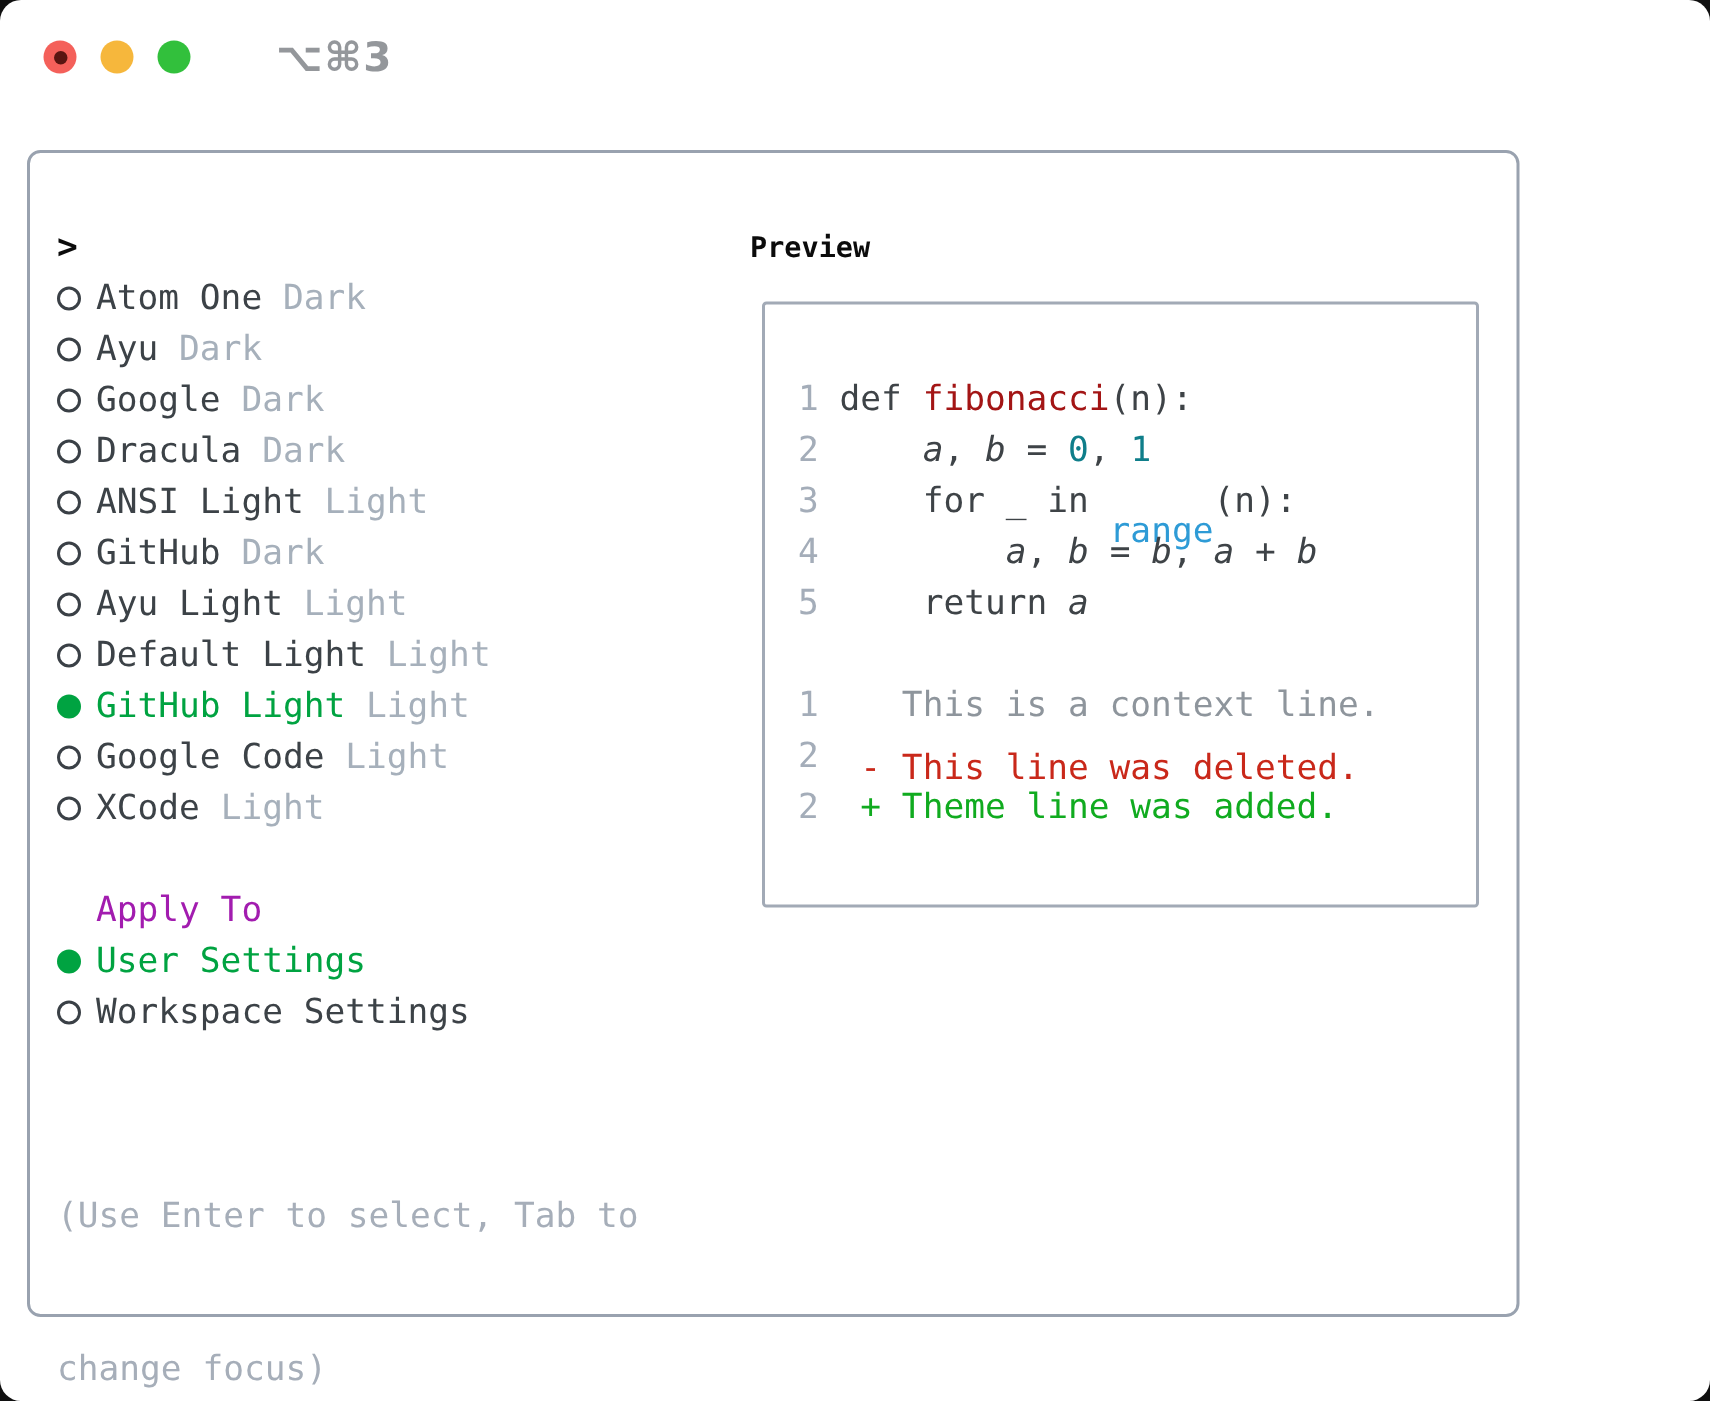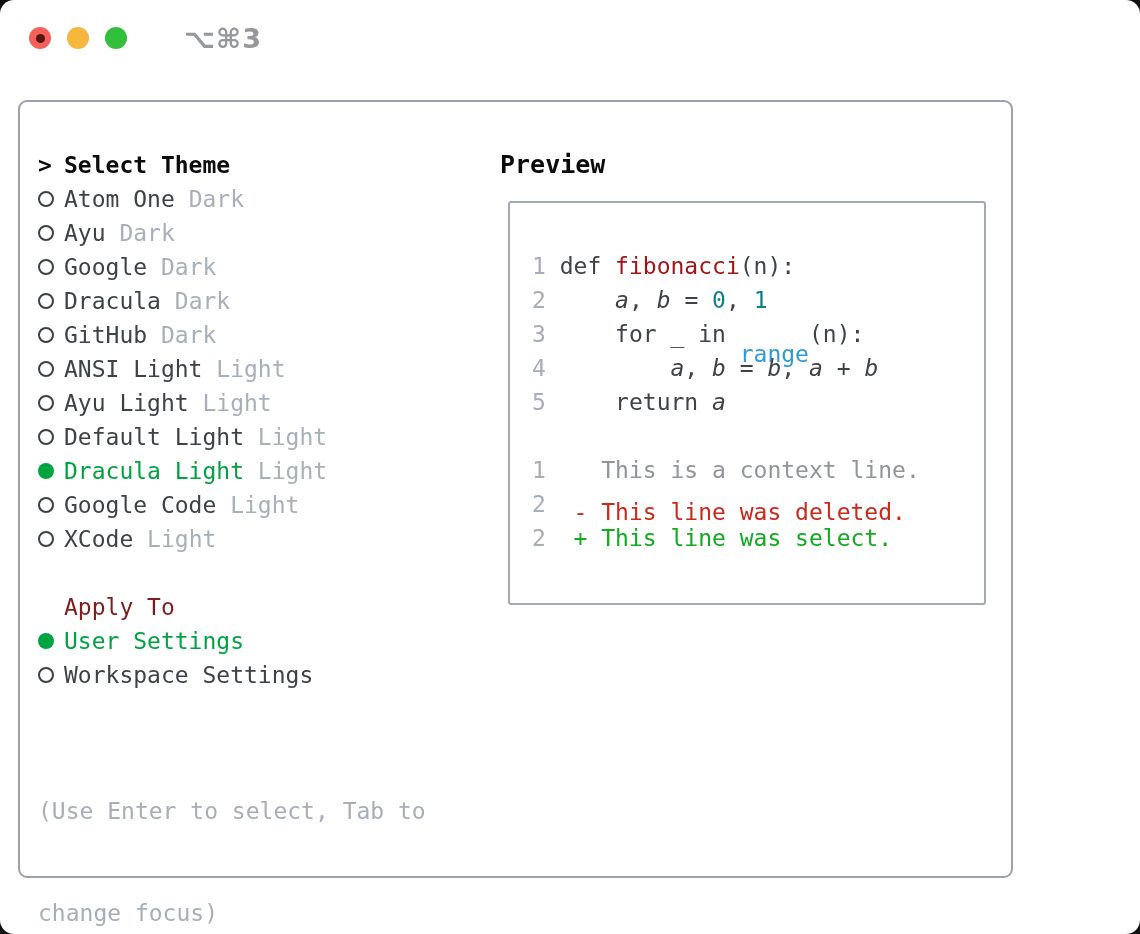--- a/index.html
+++ b/index.html
@@ -41,28 +41,28 @@
   .left-col { position: absolute; left: 18px; top: 46px; font-size: 23px; color: #3c4247; }
   .row { display: flex; align-items: center; height: 34px; white-space: pre; }
   .marker { width: 26px; flex: 0 0 26px; display: flex; align-items: center; }
   .arrow { font-weight: bold; color: #0b0b0b; }
   .dot { width: 16px; height: 16px; border-radius: 50%; border: 2px solid #3a4046; }
   .dot.filled { border: none; background: #00a341; }
   .bold { font-weight: bold; color: #0b0b0b; }
   .label { white-space: pre; }
   .label .name.selected { color: #00a341; }
   .label .badge { color: #a6b0bb; }
-  .apply-title { color: #7f1d1d; }
+  .apply-title { color: #a21caf; }
   .spacer { height: 34px; }
   .hint { line-height: 34px; color: #a6aeb9; white-space: pre; }
   
   .preview-title {
     position: absolute; left: 480px; top: 46px;
     height: 34px; line-height: 34px;
-    font-size: 25px; font-weight: bold; color: #0b0b0b;
+    font-size: 19px; font-weight: bold; color: #0b0b0b;
   }
   .preview-box {
     position: absolute; left: 488px; top: 99px;
     width: 478px; height: 404px;
     border: 2px solid #a2aab6;
     border-radius: 3px;
     background: #ffffff;
   }
   .code-area { position: absolute; left: 22px; top: 46px; font-size: 23px; }
   .pline { display: flex; height: 34px; align-items: center; white-space: pre; }
@@ -80,33 +80,32 @@
     <span class="light yellow"></span>
     <span class="light green"></span>
     <span class="shortcut">⌥⌘3</span>
   </div>
 
   <div class="panel">
 
     <div class="left-col">
       <div class="row">
         <span class="marker arrow">&gt;</span>
-        <span class="label bold">Select Theme</span>
       </div>
 
       <div id="theme-list">
           <div class="row"><span class="marker"><span class="dot"></span></span><span class="label"><span class="name">Atom One</span><span class="badge"> Dark</span></span></div>
           <div class="row"><span class="marker"><span class="dot"></span></span><span class="label"><span class="name">Ayu</span><span class="badge"> Dark</span></span></div>
           <div class="row"><span class="marker"><span class="dot"></span></span><span class="label"><span class="name">Google</span><span class="badge"> Dark</span></span></div>
           <div class="row"><span class="marker"><span class="dot"></span></span><span class="label"><span class="name">Dracula</span><span class="badge"> Dark</span></span></div>
+          <div class="row"><span class="marker"><span class="dot"></span></span><span class="label"><span class="name">ANSI Light</span><span class="badge"> Light</span></span></div>
           <div class="row"><span class="marker"><span class="dot"></span></span><span class="label"><span class="name">GitHub</span><span class="badge"> Dark</span></span></div>
-          <div class="row"><span class="marker"><span class="dot"></span></span><span class="label"><span class="name">ANSI Light</span><span class="badge"> Light</span></span></div>
           <div class="row"><span class="marker"><span class="dot"></span></span><span class="label"><span class="name">Ayu Light</span><span class="badge"> Light</span></span></div>
           <div class="row"><span class="marker"><span class="dot"></span></span><span class="label"><span class="name">Default Light</span><span class="badge"> Light</span></span></div>
-          <div class="row"><span class="marker"><span class="dot filled"></span></span><span class="label"><span class="name selected">Dracula Light</span><span class="badge"> Light</span></span></div>
+          <div class="row"><span class="marker"><span class="dot filled"></span></span><span class="label"><span class="name selected">GitHub Light</span><span class="badge"> Light</span></span></div>
           <div class="row"><span class="marker"><span class="dot"></span></span><span class="label"><span class="name">Google Code</span><span class="badge"> Light</span></span></div>
           <div class="row"><span class="marker"><span class="dot"></span></span><span class="label"><span class="name">XCode</span><span class="badge"> Light</span></span></div>
         </div>
 
       <div class="spacer"></div>
 
       <div class="row">
         <span class="marker"></span>
         <span class="label apply-title">Apply To</span>
       </div>
@@ -132,19 +131,19 @@
             <div class="pline"><span class="ln">1</span><span style="color: rgb(62, 67, 71);"> def </span><span style="color: rgb(163, 21, 21);">fibonacci</span><span style="color: rgb(62, 67, 71);">(n):</span></div>
             <div class="pline"><span class="ln">2</span><span style="color: rgb(62, 67, 71);">     </span><span style="color: rgb(62, 67, 71); font-style: italic;">a</span><span style="color: rgb(62, 67, 71);">, </span><span style="color: rgb(62, 67, 71); font-style: italic;">b</span><span style="color: rgb(62, 67, 71);"> = </span><span style="color: rgb(15, 126, 138);">0</span><span style="color: rgb(62, 67, 71);">, </span><span style="color: rgb(15, 126, 138);">1</span></div>
             <div class="pline"><span class="ln">3</span><span style="color: rgb(62, 67, 71);">     for _ in </span><span style="color: rgb(46, 155, 214); margin-top: 40px;">range</span><span style="color: rgb(62, 67, 71);">(n):</span></div>
             <div class="pline"><span class="ln">4</span><span style="color: rgb(62, 67, 71);">         </span><span style="color: rgb(62, 67, 71); font-style: italic;">a</span><span style="color: rgb(62, 67, 71);">, </span><span style="color: rgb(62, 67, 71); font-style: italic;">b</span><span style="color: rgb(62, 67, 71);"> = </span><span style="color: rgb(62, 67, 71); font-style: italic;">b</span><span style="color: rgb(62, 67, 71);">, </span><span style="color: rgb(62, 67, 71); font-style: italic;">a</span><span style="color: rgb(62, 67, 71);"> + </span><span style="color: rgb(62, 67, 71); font-style: italic;">b</span></div>
             <div class="pline"><span class="ln">5</span><span style="color: rgb(62, 67, 71);">     return </span><span style="color: rgb(62, 67, 71); font-style: italic;">a</span></div>
           </div>
         <div class="spacer"></div>
         <div id="diff-block">
             <div class="pline"><span class="ln">1</span><span style="color: rgb(142, 149, 156);">    This is a context line.</span></div>
             <div class="pline"><span class="ln">2</span><span style="color: rgb(201, 40, 26); margin-top: 15px;">  - This line was deleted.</span></div>
-            <div class="pline"><span class="ln">2</span><span style="color: rgb(16, 171, 31);">  + This line was select.</span></div>
+            <div class="pline"><span class="ln">2</span><span style="color: rgb(16, 171, 31);">  + Theme line was added.</span></div>
           </div>
       </div>
     </div>
 
   </div>
 </div>
 
 </body></html>

